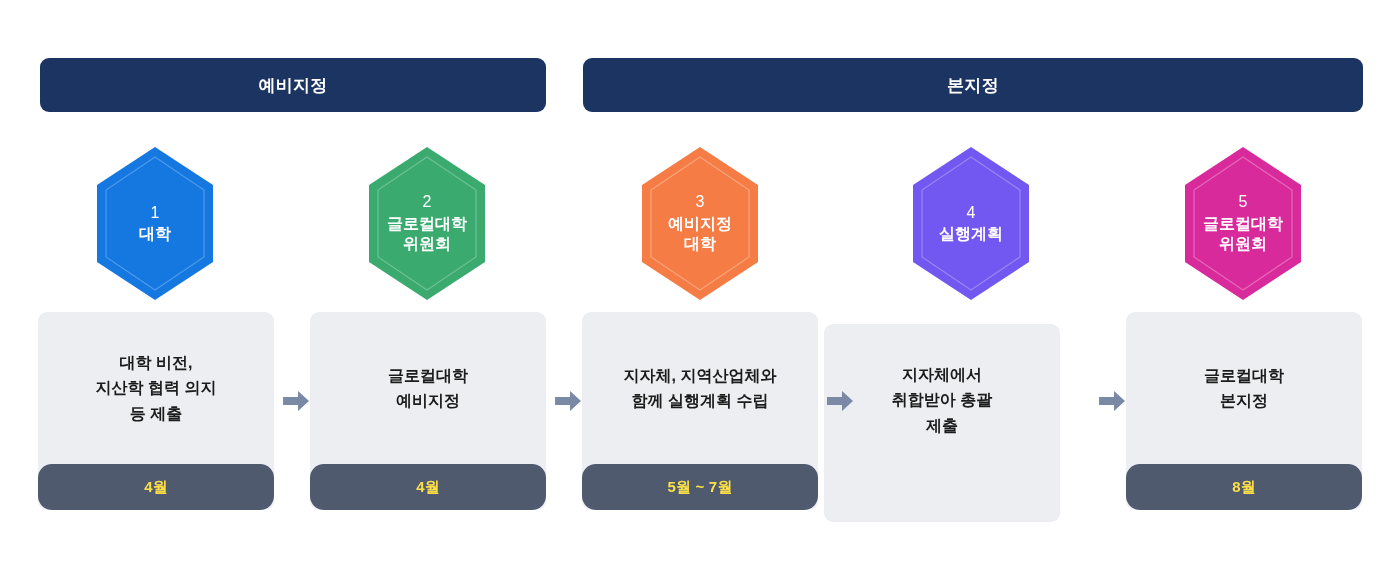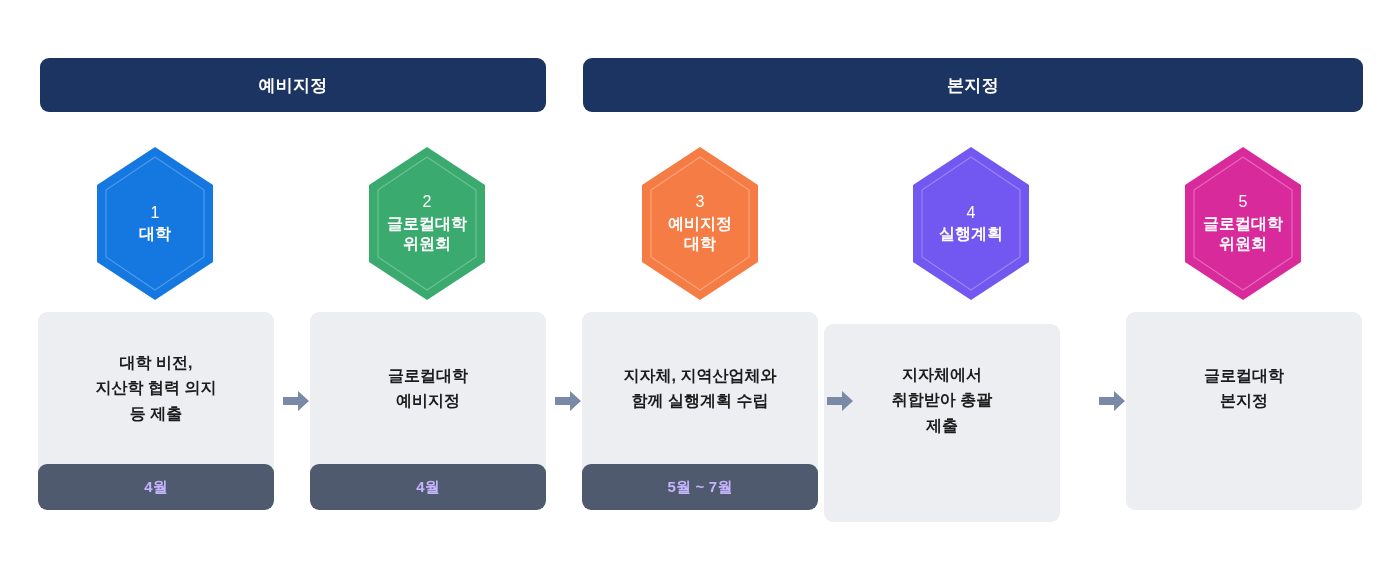--- a/index.html
+++ b/index.html
@@ -126,25 +126,25 @@
     color: #1b1b1b;
     font-size: 16px;
     font-weight: bold;
     line-height: 1.58;
     text-align: center;
     white-space: pre-line;
   }
   .card-footer {
     height: 46px;
     background: #505a6e;
-    border-radius: 9px;
-    display: flex;
-    align-items: center;
-    justify-content: center;
-    color: #c4b5fd;
+    border-radius: 14px;
+    display: flex;
+    align-items: center;
+    justify-content: center;
+    color: #fde047;
     font-size: 15px;
     font-weight: bold;
     letter-spacing: 0.2px;
   }
 
   .card-1 { left: 38px;   }
   .card-2 { left: 310px;  }
   .card-3 { left: 582px;  }
   .card-4 { left: 824px; margin-top: 12px;  }
   .card-5 { left: 1126px; }
@@ -261,20 +261,21 @@
 
     <div class="card card-4">
       <div class="card-body">지자체에서
 취합받아 총괄
 제출</div>
     </div>
 
     <div class="card card-5">
       <div class="card-body">글로컬대학
 본지정</div>
+      <div class="card-footer">8월</div>
     </div>
 
   </div>
 
   <div class="arrow arrow-1">
     <svg viewBox="0 0 26 22" xmlns="http://www.w3.org/2000/svg" aria-hidden="true">
       <path d="M0,7 L15,7 L15,1 L26,11 L15,21 L15,15 L0,15 Z" fill="#7a89a6"></path>
     </svg>
   </div>
   <div class="arrow arrow-2">

